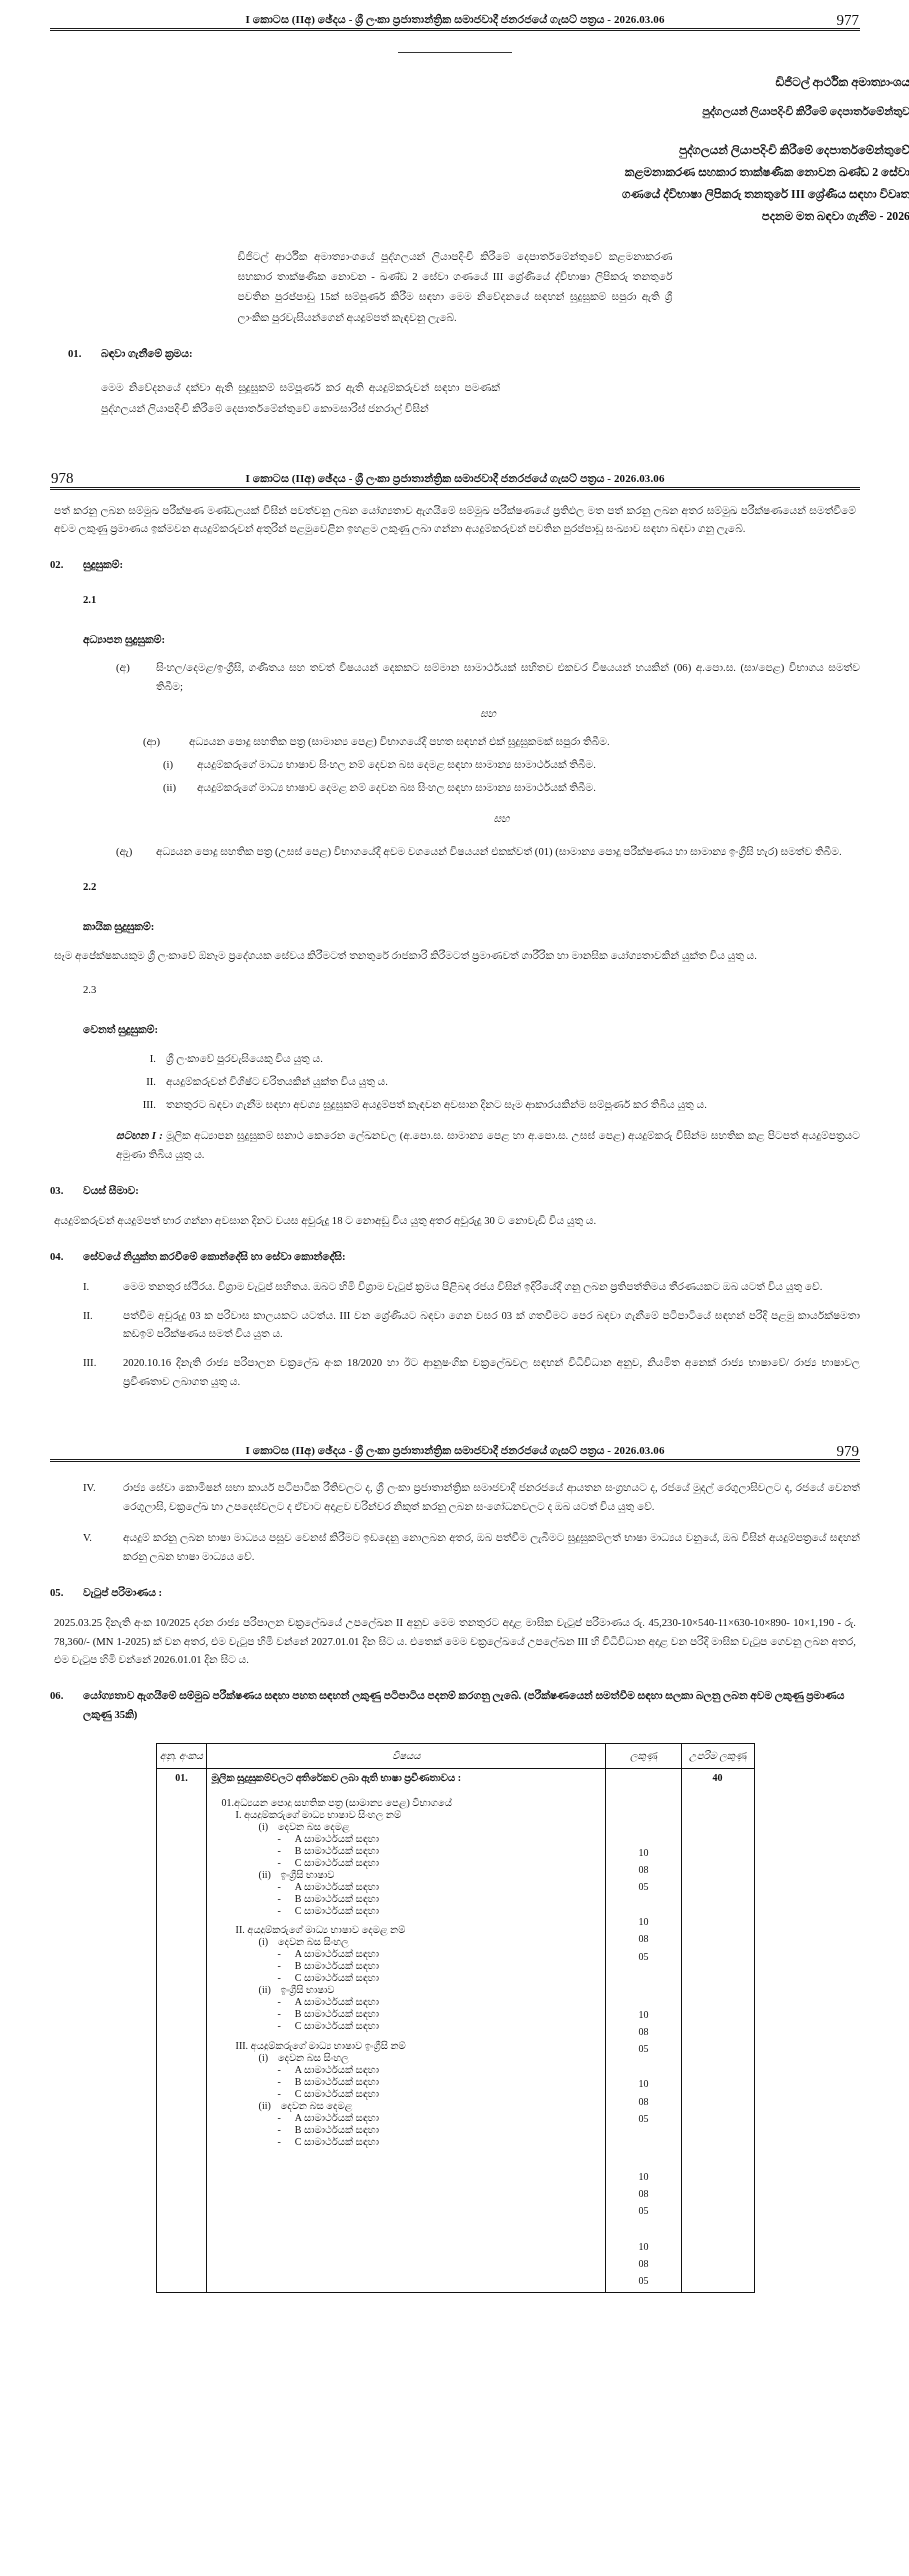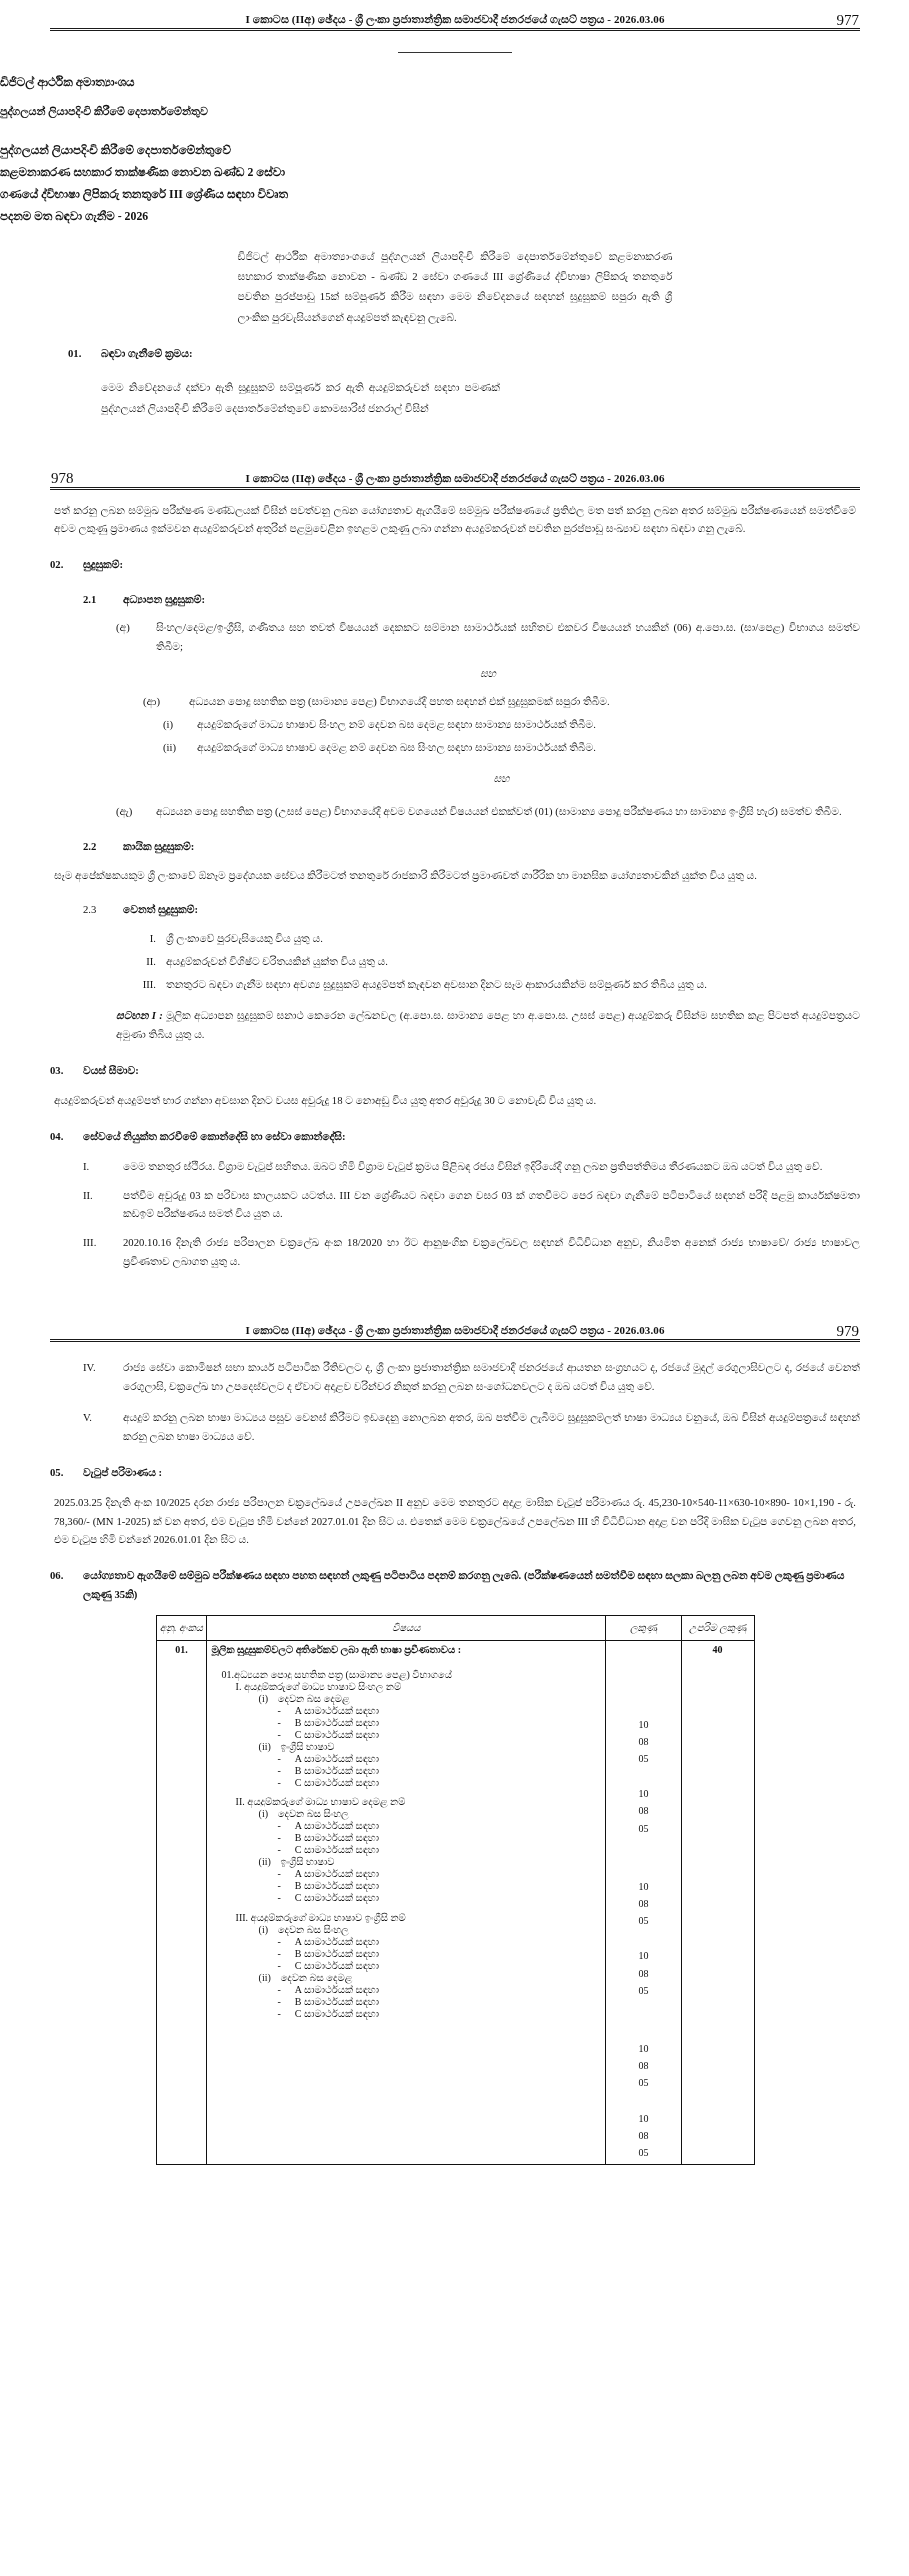--- a/index.html
+++ b/index.html
@@ -46,21 +46,21 @@
     height:0.7px;
   }
 
   
   .short-rule{
     width:114px;height:0;
     border-top:1.6px solid #333;
     margin:21.4px auto 18.5px auto;
   }
   .mast{
-    text-align:left;
+    text-align:right;
     line-height:1.75;
   }
   .mast .ministry{font-size:11.8px;font-weight:600;}
   .mast .dept{font-size:11px;font-weight:600;margin-top:10px;}
   .mast .maintitle{
     font-size:11.8px;font-weight:700;
     margin-top:18.5px;
     line-height:1.85;
   }
 
@@ -88,21 +88,21 @@
     margin-top:17px;
     font-size:10.7px;
   }
   .sec .num{
     width:33px;
     flex:0 0 33px;
     font-weight:700;
     font-family:"Liberation Serif",serif;
   }
   .sec .head{font-weight:700;}
-  .indent-1{margin-left:33px;}
+  .indent-1{margin-left:33px;flex-direction:column;}
   .indent-2{margin-left:66px;}
   .indent-3{margin-left:93px;}
 
   .para-narrow{
     width:399px;
     margin-left:33px;
     text-align:justify;
     line-height:1.95;
   }
 
@@ -128,21 +128,21 @@
     font-weight:700;
   }
   .sub-head .snum{width:40px;flex:0 0 40px;}
   .note{
     margin-top:13px;
     text-align:justify;
   }
 
   
   .tbl-wrap{
-    margin:12px auto 0 auto;
+    margin:20px auto 0 auto;
     width:599px;
   }
   table.marks{
     width:100%;
     border-collapse:collapse;
     font-size:10px;
   }
   table.marks td,table.marks th{
     border:0.9px solid #111;
     padding:2.9px 4.3px;

